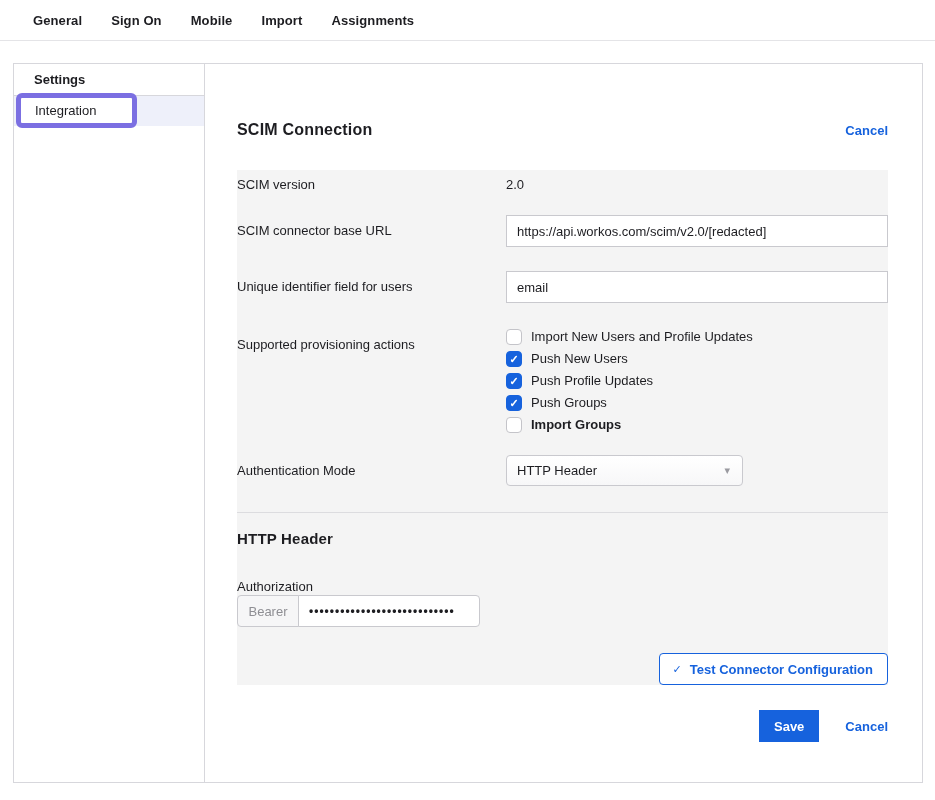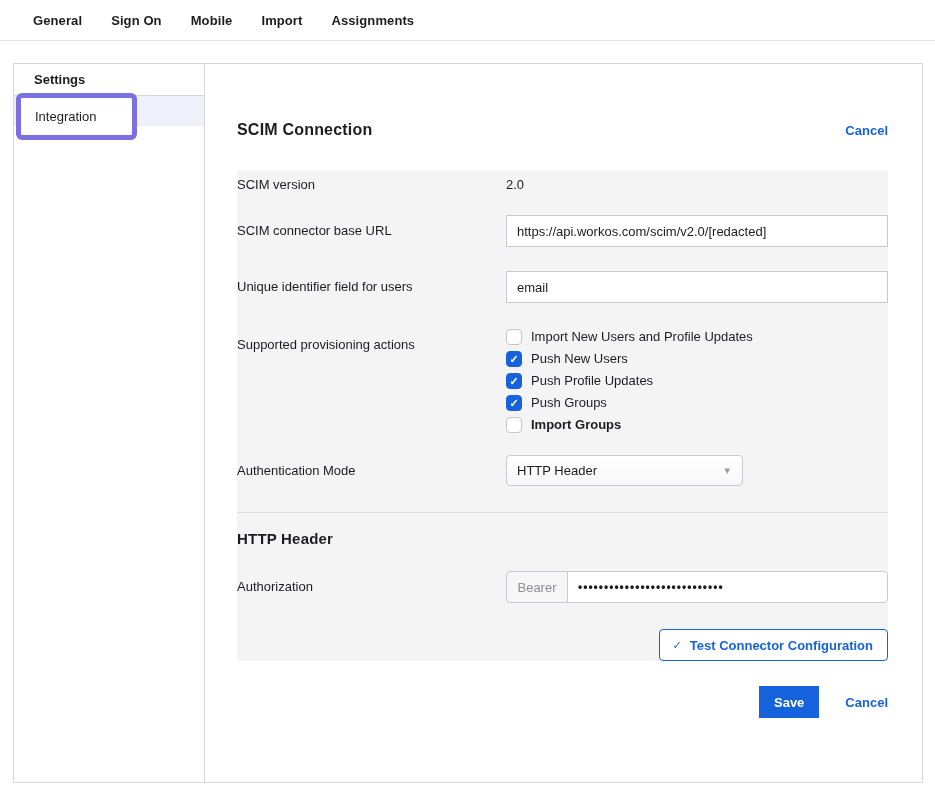--- a/index.html
+++ b/index.html
@@ -27,21 +27,21 @@
     border:6px solid var(--purple);border-radius:8px;background:#fff;z-index:1;}
 
   
   .content-box{margin:22px 12px 0 13px;width:910px;height:720px;
     border:1px solid var(--border);display:flex;background:#fff;}
 
   
   .sidebar{width:191px;border-right:1px solid var(--border);flex:none;}
   .sidebar-header{font-weight:bold;padding:8px 0 8px 20px;border-bottom:1px solid var(--border);}
   .sidebar-item{position:relative;height:30px;background:var(--lavender);cursor:pointer;}
-  .sidebar-annotation{position:absolute;left:2px;top:-3px;width:121px;height:47px;
+  .sidebar-annotation{position:absolute;left:2px;top:-3px;width:121px;height:35px;
     border:5px solid var(--purple);border-radius:6px;background:#fff;
     display:flex;align-items:center;padding-left:14px;}
 
   
   .panel{flex:1;padding:0 34px 0 32px;min-width:0;}
   .title-row{margin-top:57px;display:flex;justify-content:space-between;align-items:center;}
   .page-title{font-size:16px;font-weight:bold;letter-spacing:.2px;}
   .link{color:var(--blue);font-weight:bold;text-decoration:none;cursor:pointer;}
 
   .form-area{background:var(--form-bg);margin-top:31px;}
@@ -71,21 +71,21 @@
   .checkbox-label{margin-left:9px;line-height:16px;}
 
   
   .select{width:237px;height:31px;border:1px solid var(--input-border);border-radius:4px;
     background:linear-gradient(#fff,#f7f7f8);display:flex;align-items:center;
     padding:0 10px;cursor:pointer;position:relative;}
   .select-arrow{position:absolute;right:12px;color:#9a9aa0;font-size:11px;}
 
   .divider{border-top:1px solid #dcdcdf;}
   .section-title{font-size:15px;font-weight:bold;padding:17px 0 0;letter-spacing:.2px;}
-  .row-authz{padding:24px 0 0;}
+  .row-authz{padding:24px 0 0;flex-direction:column;}
 
   .input-group{display:flex;width:100%;}
   .input-prefix{width:62px;height:32px;flex:none;border:1px solid var(--input-border);
     border-radius:4px 0 0 4px;background:#f6f6f7;color:var(--muted);
     display:flex;align-items:center;justify-content:center;}
   .input-group input.text-input{border-radius:0 4px 4px 0;margin-left:-1px;
     font-weight:bold;letter-spacing:1px;font-size:12px;}
 
   .test-row{display:flex;justify-content:flex-end;padding:26px 0 0;}
   .test-button{height:32px;background:#fff;border:1px solid var(--blue);border-radius:4px;

